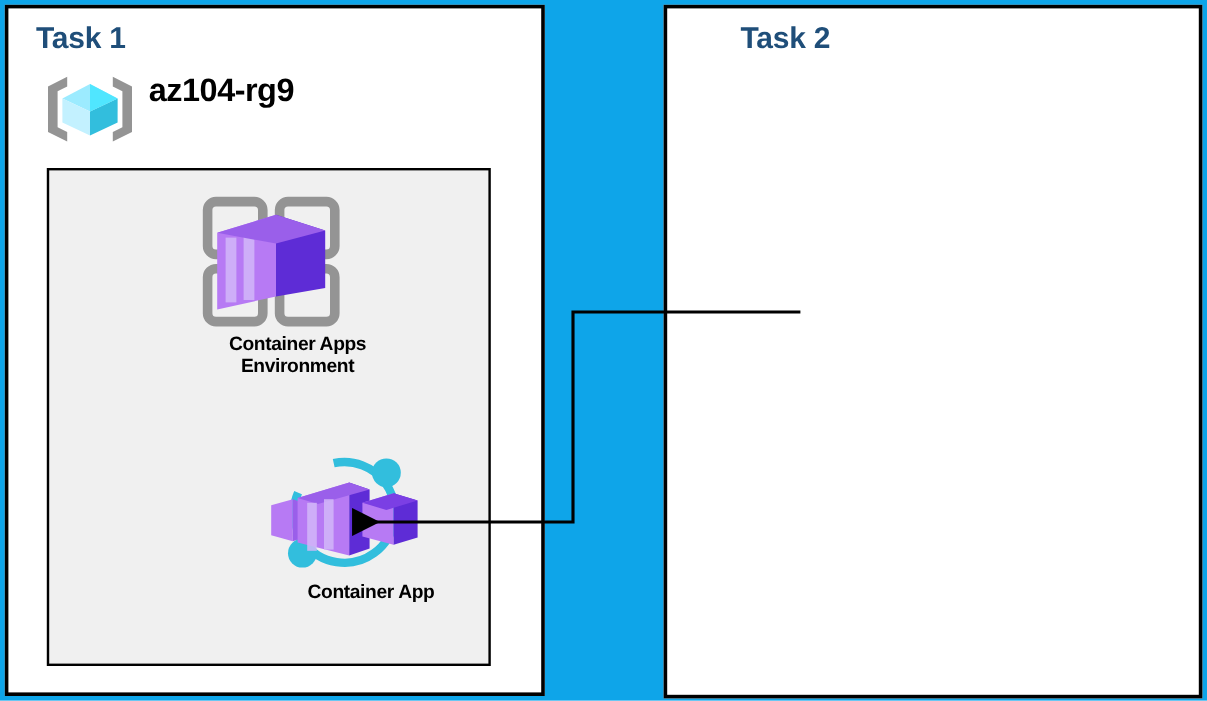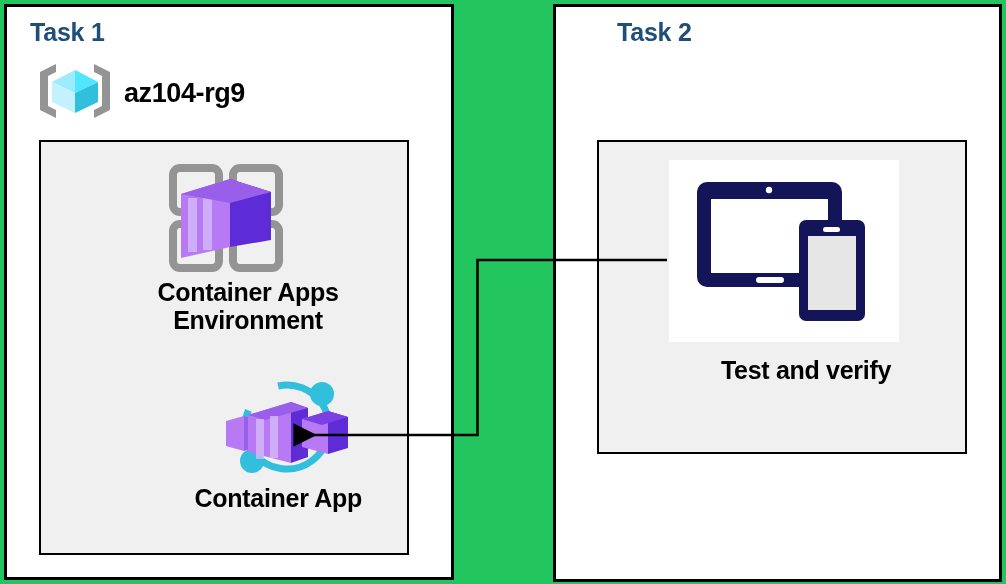--- a/index.html
+++ b/index.html
@@ -8,21 +8,21 @@
     padding: 0;
     background: #ffffff;
   }
   body {
     font-family: "Liberation Sans", sans-serif;
   }
   #canvas {
     position: relative;
     width: 1006px;
     height: 584px;
-    background: #22c55e;
+    background: #0ea5e9;
     overflow: hidden;
   }
 
   
   .task-panel {
     position: absolute;
     background: #ffffff;
     border: 3px solid #000000;
     box-sizing: border-box;
   }
@@ -39,21 +39,20 @@
   }
   #task1-title { left: 30px;  top: 18px; }
   #task2-title { left: 585px; top: 18px; margin-left: 32px; }
 
   
   #rg-row {
     position: absolute;
     left: 36px;
     top: 60px;
     display: flex;
-    align-items: center;
     gap: 10px;
   }
   #rg-name {
     font-size: 27px;
     font-weight: bold;
     color: #000000;
     white-space: nowrap;
     letter-spacing: -0.4px;
   }
 
@@ -68,21 +67,21 @@
   #task2-group { left: 597px; top: 140px; width: 370px; height: 314px; }
 
   
   .tile {
     position: absolute;
     display: flex;
     flex-direction: column;
     align-items: center;
   }
   .tile-label {
-    font-size: 25px;
+    font-size: 16px;
     font-weight: bold;
     color: #000000;
     text-align: center;
     line-height: 1.12;
     letter-spacing: -0.3px;
     white-space: pre-line;
     margin-left: 44px;
   }
   #cae-tile { left: 49px;  top: 20px;  width: 272px; }
   #ca-tile  { left: 49px;  top: 233px; width: 272px; align-items: flex-end; }
@@ -190,42 +189,20 @@
       </span>
       <div class="tile-label">Container App</div>
     </div>
 
   </div>
 
   <div class="task-panel" id="task2-panel"></div>
 
   <div class="task-title" id="task2-title">Task 2</div>
 
-  <div class="group-box" id="task2-group">
-
-    <div class="tile" id="tv-tile">
-      <div class="icon-white-plate">
-        <span>
-          <svg width="190" height="150" viewBox="0 0 190 150" aria-hidden="true">
-
-            <rect x="8" y="8" width="145" height="105" rx="10" fill="#141459"></rect>
-            <rect x="22" y="25" width="117" height="74" fill="#ffffff"></rect>
-            <circle cx="80" cy="16" r="3.2" fill="#ffffff"></circle>
-            <rect x="67" y="103" width="28" height="6" rx="3" fill="#ffffff"></rect>
-
-            <rect x="110" y="46" width="66" height="101" rx="7" fill="#141459"></rect>
-            <rect x="119" y="62" width="48" height="74" fill="#E6E6E6"></rect>
-            <rect x="134" y="53" width="17" height="5" rx="2.5" fill="#ffffff"></rect>
-          </svg>
-        </span>
-      </div>
-      <div class="tile-label" style="margin-top:14px;">Test and verify</div>
-    </div>
-
-  </div>
 
   <svg id="connector-layer">
     <defs>
       <marker id="arrowhead-left" markerWidth="9" markerHeight="9" refX="8" refY="4.5" orient="auto" markerUnits="strokeWidth">
         <path d="M9,0 L9,9 L0,4.5 Z" fill="#000000"></path>
       </marker>
     </defs>
     <path d="M 667 260 L 477.5 260 L 477.5 435 L 296 435" fill="none" stroke="#000000" stroke-width="2.6" marker-end="url(#arrowhead-left)"></path>
   </svg>
 

